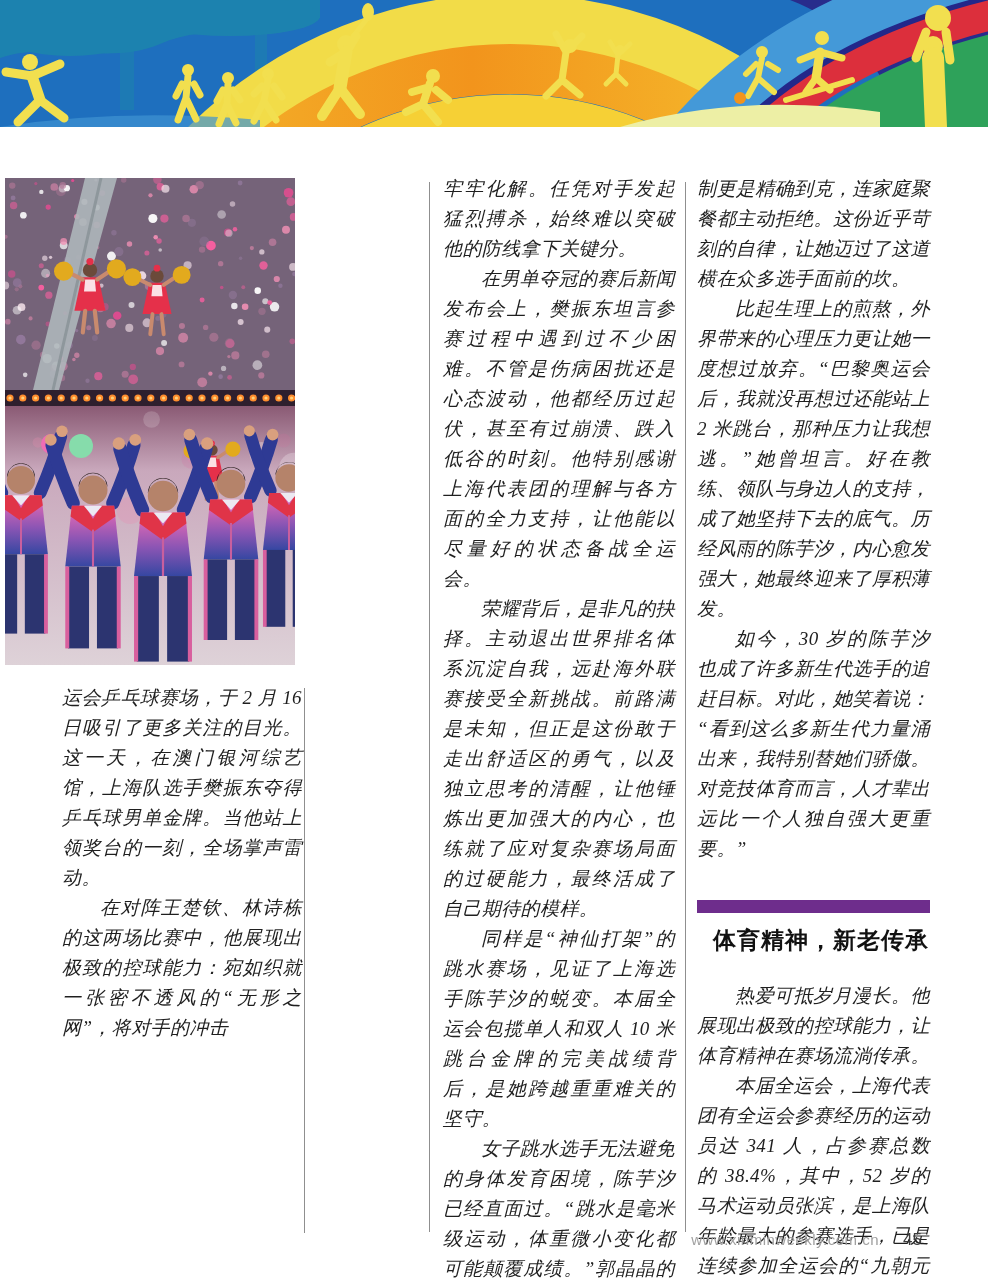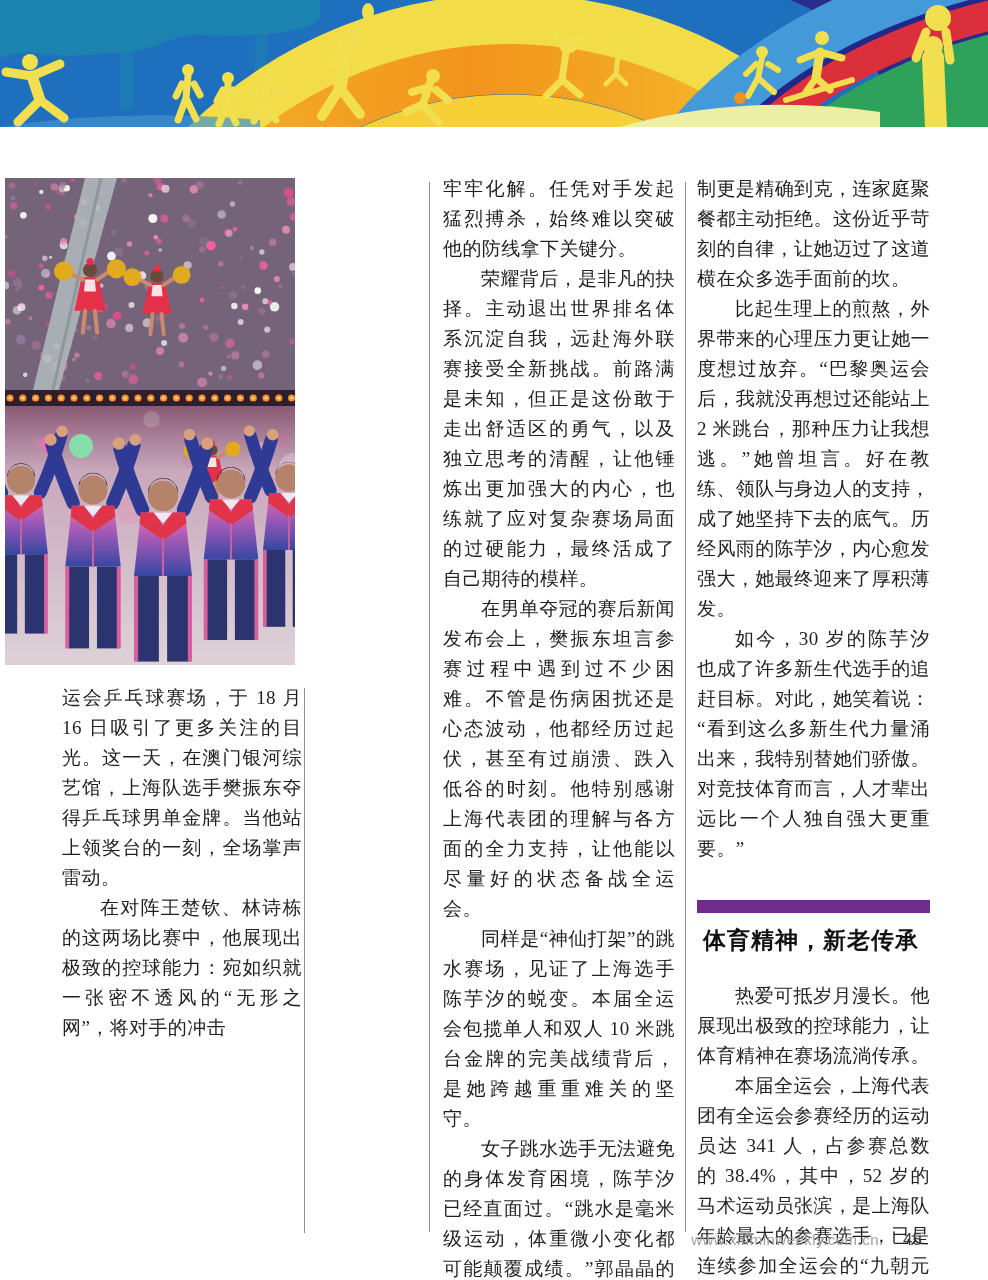--- a/index.html
+++ b/index.html
@@ -10,34 +10,34 @@
   
   .banner{position:absolute;left:0;top:0;width:988px;height:127px;overflow:hidden;}
   .banner svg{display:block;}
   
   .photo{position:absolute;left:5px;top:178px;width:290px;height:487px;overflow:hidden;background:#7a6780;}
   
   .col{
     position:absolute;text-align:justify;color:#1f1f1f;
     font-size:19px;line-height:30px;letter-spacing:0.4px;
   }
-  .col p{margin:0;}
+  .col p{margin:0;font-style:italic;}
   .col p.indent{text-indent:2em;}
   .col-left  {left:62px; top:683px;width:240px;}
   .col-mid   {left:443px;top:174px;width:232px;}
   .col-right {left:697px;top:174px;width:233px;}
   
   .vrule{position:absolute;width:1px;background:#8f8f8f;}
   .vrule-left {left:304px;top:688px;height:545px;}
   .vrule-mid  {left:429px;top:182px;height:1050px;}
   .vrule-right{left:685px;top:182px;height:1050px;}
   
   .section-bar{width:100%;height:13px;margin-top:36px;background:#6e2d8c;}
   .section-heading{
-    margin:12px 0 0 6px;font-size:23px;line-height:32px;font-weight:bold;
+    margin:12px 0 0 16px;font-size:23px;line-height:32px;font-weight:bold;
     letter-spacing:1px;color:#111;text-align:left;text-indent:0;
   }
   .part-b{margin-top:24px;}
   
   .footer{
     position:absolute;top:1230px;right:66px;
     font-family:"Liberation Sans","DejaVu Sans",sans-serif;
     display:flex;align-items:baseline;gap:24px;
   }
   .footer .url{color:#a0a0a0;font-size:15px;letter-spacing:0.5px;}
@@ -445,28 +445,28 @@
     <use href="#athlete-proto" transform="translate(226,306) scale(1.3)"></use>
     <use href="#athlete-proto" transform="translate(284,300) scale(1.24)"></use>
   </svg>
 </div>
 
 <div class="vrule vrule-left"></div>
 <div class="vrule vrule-mid"></div>
 <div class="vrule vrule-right"></div>
 
 <div class="col col-left">
-    <p>运会乒乓球赛场，于 18 月 16 日吸引了更多关注的目光。这一天，在澳门银河综艺馆，上海队选手樊振东夺得乒乓球男单金牌。当他站上领奖台的一刻，全场掌声雷动。</p>
+    <p>运会乒乓球赛场，于 2 月 16 日吸引了更多关注的目光。这一天，在澳门银河综艺馆，上海队选手樊振东夺得乒乓球男单金牌。当他站上领奖台的一刻，全场掌声雷动。</p>
     <p class="indent">在对阵王楚钦、林诗栋的这两场比赛中，他展现出极致的控球能力：宛如织就一张密不透风的“无形之网”，将对手的冲击</p>
   </div>
 
 <div class="col col-mid">
     <p>牢牢化解。任凭对手发起猛烈搏杀，始终难以突破他的防线拿下关键分。</p>
+    <p class="indent">在男单夺冠的赛后新闻发布会上，樊振东坦言参赛过程中遇到过不少困难。不管是伤病困扰还是心态波动，他都经历过起伏，甚至有过崩溃、跌入低谷的时刻。他特别感谢上海代表团的理解与各方面的全力支持，让他能以尽量好的状态备战全运会。</p>
     <p class="indent">荣耀背后，是非凡的抉择。主动退出世界排名体系沉淀自我，远赴海外联赛接受全新挑战。前路满是未知，但正是这份敢于走出舒适区的勇气，以及独立思考的清醒，让他锤炼出更加强大的内心，也练就了应对复杂赛场局面的过硬能力，最终活成了自己期待的模样。</p>
-    <p class="indent">在男单夺冠的赛后新闻发布会上，樊振东坦言参赛过程中遇到过不少困难。不管是伤病困扰还是心态波动，他都经历过起伏，甚至有过崩溃、跌入低谷的时刻。他特别感谢上海代表团的理解与各方面的全力支持，让他能以尽量好的状态备战全运会。</p>
     <p class="indent">同样是“神仙打架”的跳水赛场，见证了上海选手陈芋汐的蜕变。本届全运会包揽单人和双人 10 米跳台金牌的完美战绩背后，是她跨越重重难关的坚守。</p>
     <p class="indent">女子跳水选手无法避免的身体发育困境，陈芋汐已经直面过。“跳水是毫米级运动，体重微小变化都可能颠覆成绩。”郭晶晶的这句话，被陈芋汐刻在了心里。为维持 1.65 米身高对应的 42.5 公斤跳水队员标准体重，她把体重秤变成了随身之物。训练间隙平均要称10次体重，超标200克，就额外加练 5 公里。饮食上的控</p>
   </div>
 
 <div class="col col-right">
   <div>
       <p>制更是精确到克，连家庭聚餐都主动拒绝。这份近乎苛刻的自律，让她迈过了这道横在众多选手面前的坎。</p>
       <p class="indent">比起生理上的煎熬，外界带来的心理压力更让她一度想过放弃。“巴黎奥运会后，我就没再想过还能站上 2 米跳台，那种压力让我想逃。”她曾坦言。好在教练、领队与身边人的支持，成了她坚持下去的底气。历经风雨的陈芋汐，内心愈发强大，她最终迎来了厚积薄发。</p>
       <p class="indent">如今，30 岁的陈芋汐也成了许多新生代选手的追赶目标。对此，她笑着说：“看到这么多新生代力量涌出来，我特别替她们骄傲。对竞技体育而言，人才辈出远比一个人独自强大更重要。”</p>
     </div>

